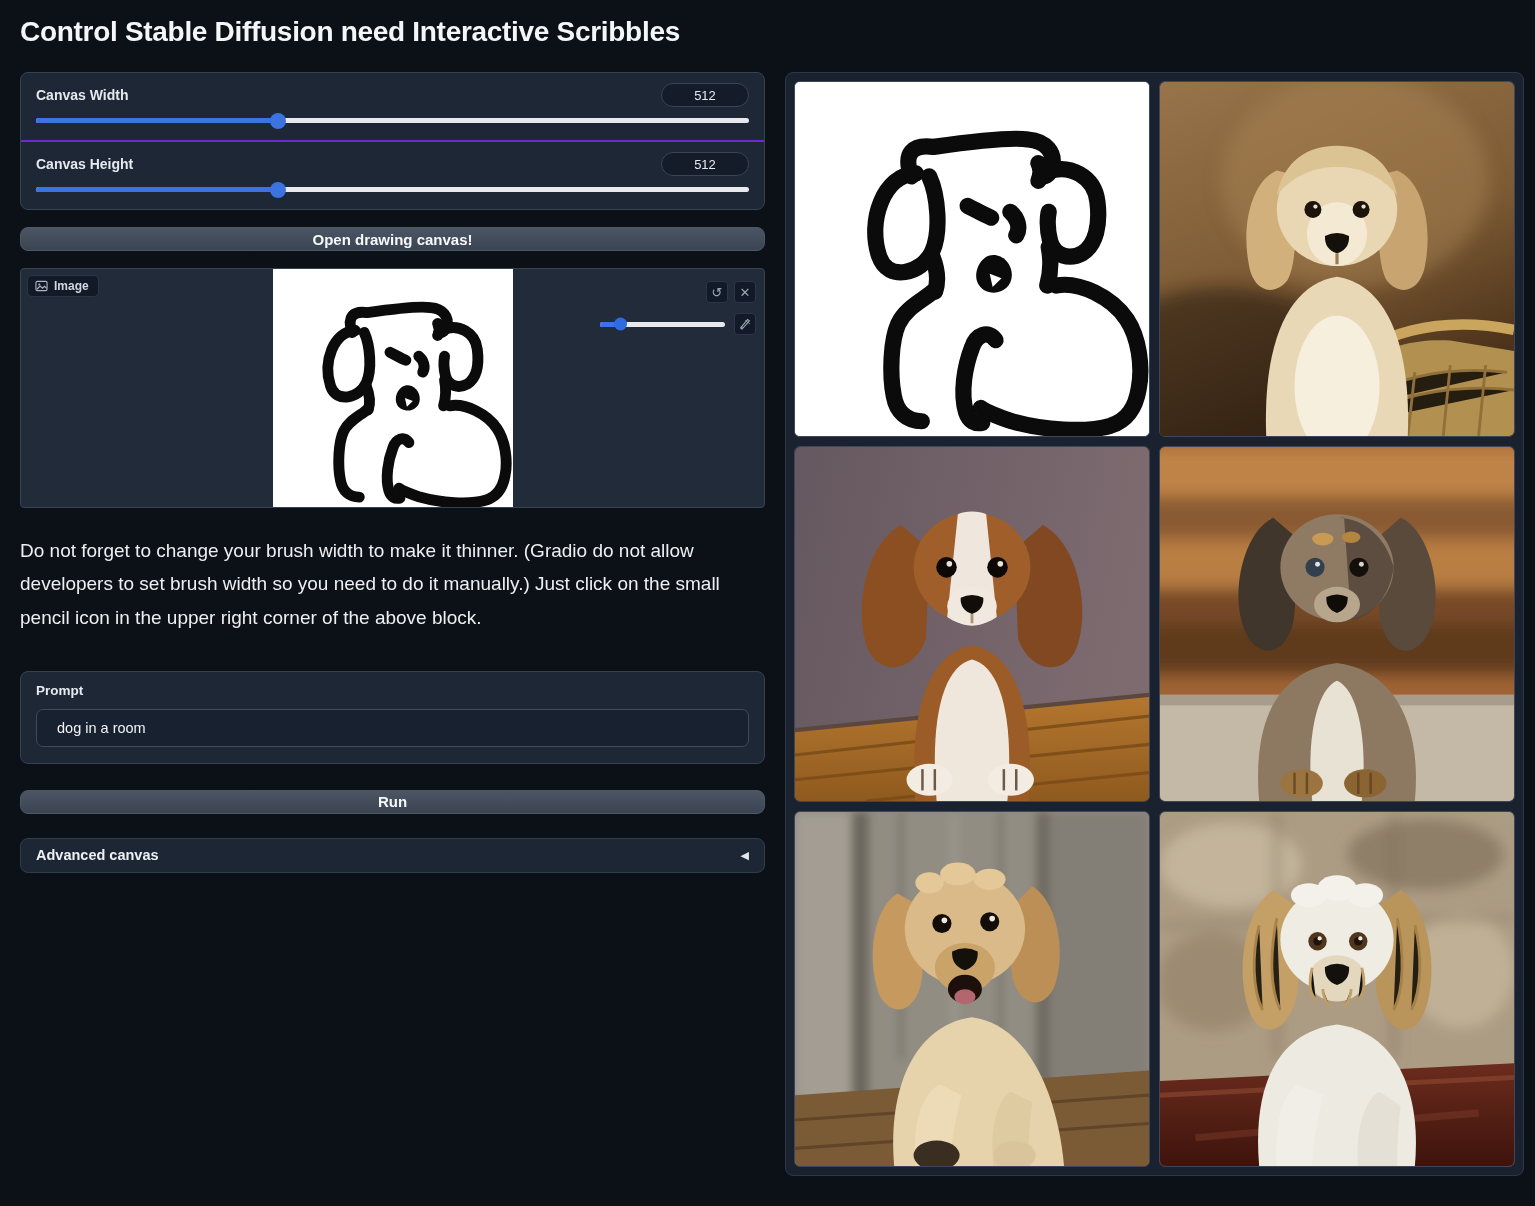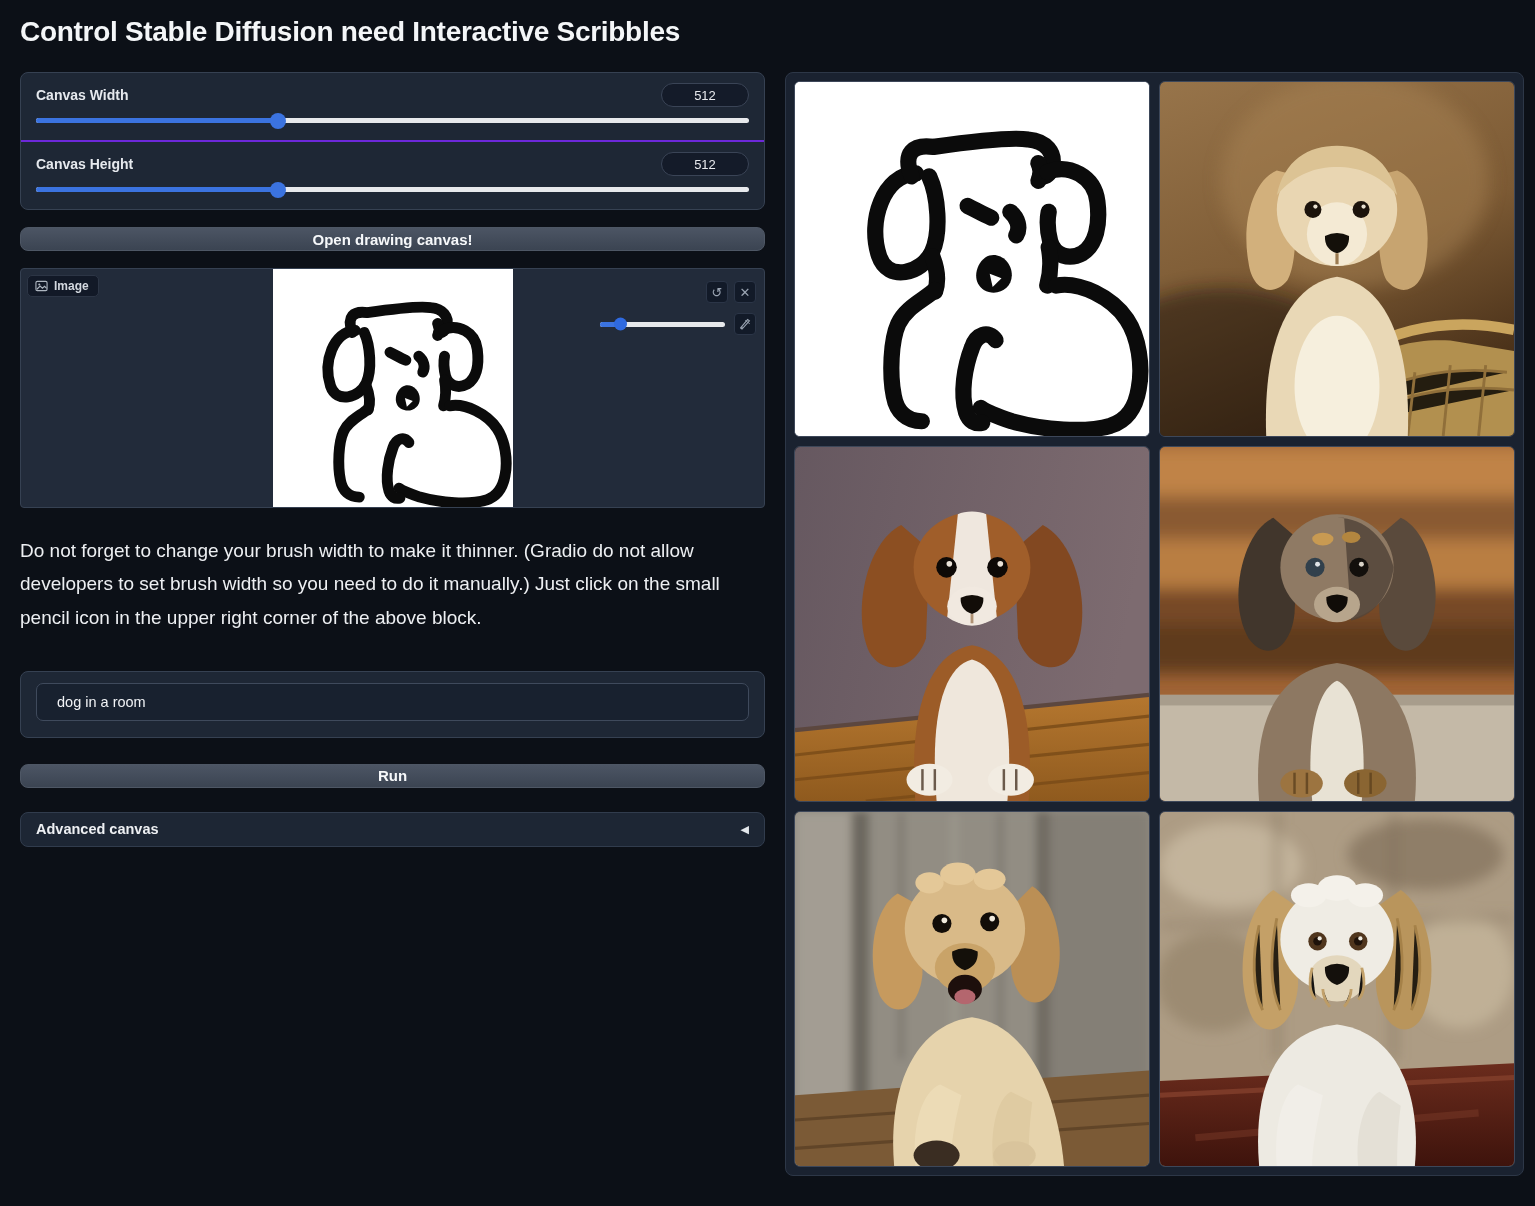--- a/index.html
+++ b/index.html
@@ -208,20 +208,21 @@
             </g>
             <path d="M 129 119 C 122 124 120 136 128 141 C 137 146 147 140 147 131 C 147 121 137 114 129 119 Z" fill="#0b0b0b"></path>
             <path d="M 132 130 L 140 133 L 134 139 Z" fill="#ffffff"></path>
           </svg>
         </div>
       </div>
 
       <p class="tip">Do not forget to change your brush width to make it thinner. (Gradio do not allow developers to set brush width so you need to do it manually.) Just click on the small pencil icon in the upper right corner of the above block.</p>
 
       <div class="panel prompt-panel">
+        <label class="prompt-label">Prompt</label>
         <input class="prompt-input" type="text" value="dog in a room" style="">
       </div>
 
       <button class="gbtn" style="margin-top:26px;">Run</button>
 
       <div class="accordion">
         <span class="accordion-label">Advanced canvas</span>
         <span class="accordion-arrow">◀</span>
       </div>
     </div>

